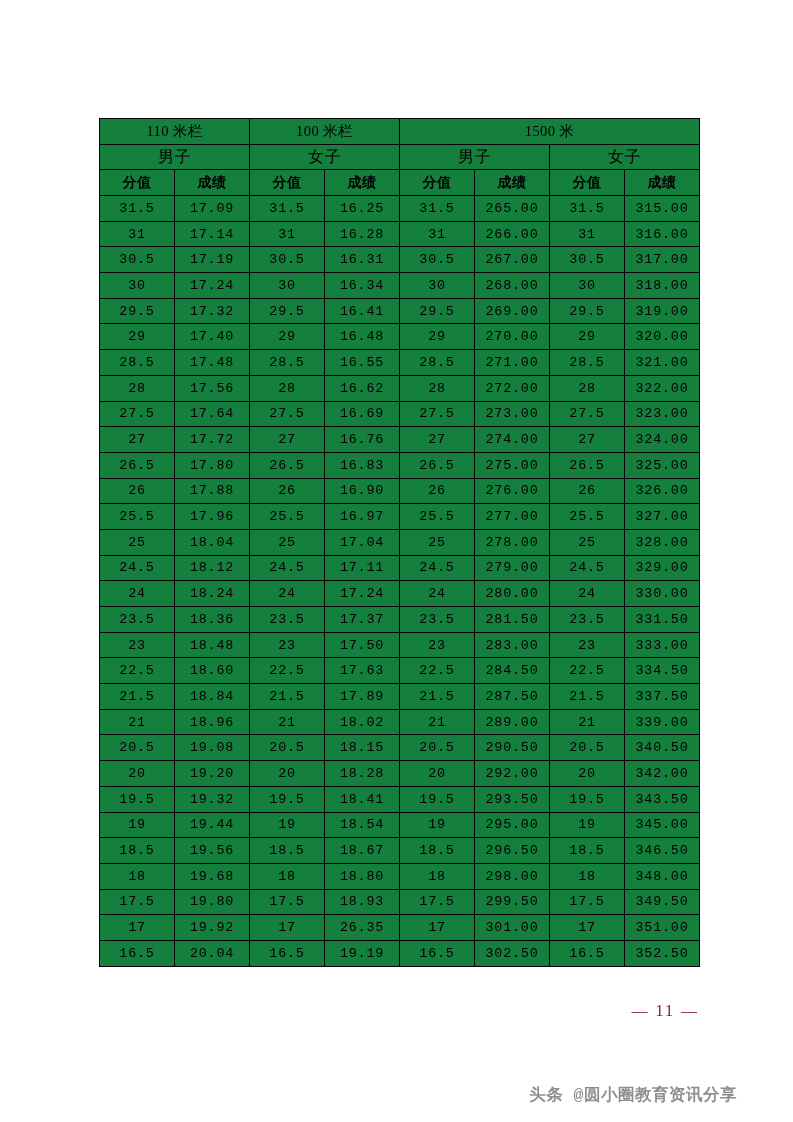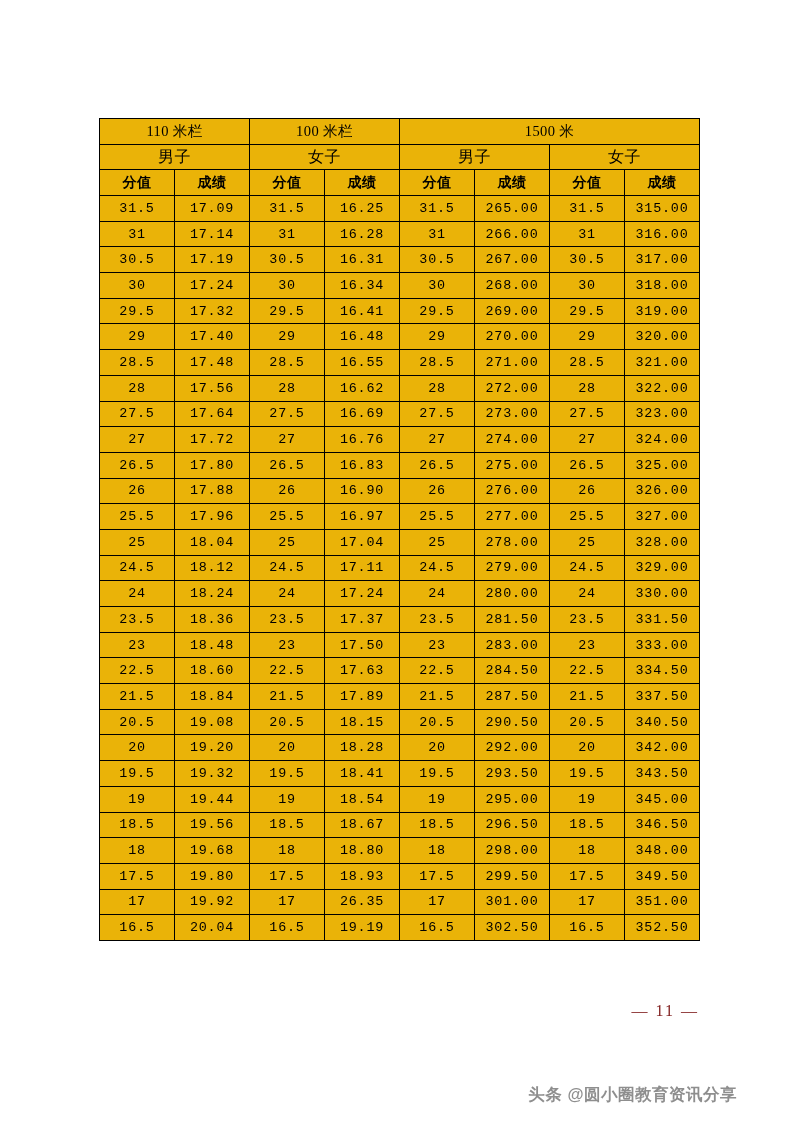--- a/index.html
+++ b/index.html
@@ -27,21 +27,21 @@
     position: absolute;
     left: 99px;
     top: 118px;
     width: 600px;
   }
 
   table.score-table {
     border-collapse: collapse;
     table-layout: fixed;
     width: 600px;
-    background: #eab308;
+    background: #15803d;
   }
 
   table.score-table td,
   table.score-table th {
     border: 1px solid #000000;
     text-align: center;
     vertical-align: middle;
     padding: 0;
     font-weight: normal;
     color: #000000;
@@ -99,21 +99,21 @@
     letter-spacing: 2px;
   }
 
   
   #watermark {
     position: absolute;
     left: 0;
     top: 1084px;
     width: 737px;
     text-align: right;
-    font-family: Liberation Sans, sans-serif;
+    font-family: Liberation Mono, monospace;
     font-size: 16.5px;
     font-weight: bold;
     color: #4a4a4a;
     opacity: 0.62;
     letter-spacing: 0.5px;
     white-space: nowrap;
   }
 </style>
 </head>
 <body>
@@ -348,20 +348,30 @@
             <td>21.5</td>
             <td>18.84</td>
             <td>21.5</td>
             <td>17.89</td>
             <td>21.5</td>
             <td>287.50</td>
             <td>21.5</td>
             <td>337.50</td>
           </tr>
           <tr class="data-row">
+            <td>21</td>
+            <td>18.96</td>
+            <td>21</td>
+            <td>18.02</td>
+            <td>21</td>
+            <td>289.00</td>
+            <td>21</td>
+            <td>339.00</td>
+          </tr>
+          <tr class="data-row">
             <td>20.5</td>
             <td>19.08</td>
             <td>20.5</td>
             <td>18.15</td>
             <td>20.5</td>
             <td>290.50</td>
             <td>20.5</td>
             <td>340.50</td>
           </tr>
           <tr class="data-row">

